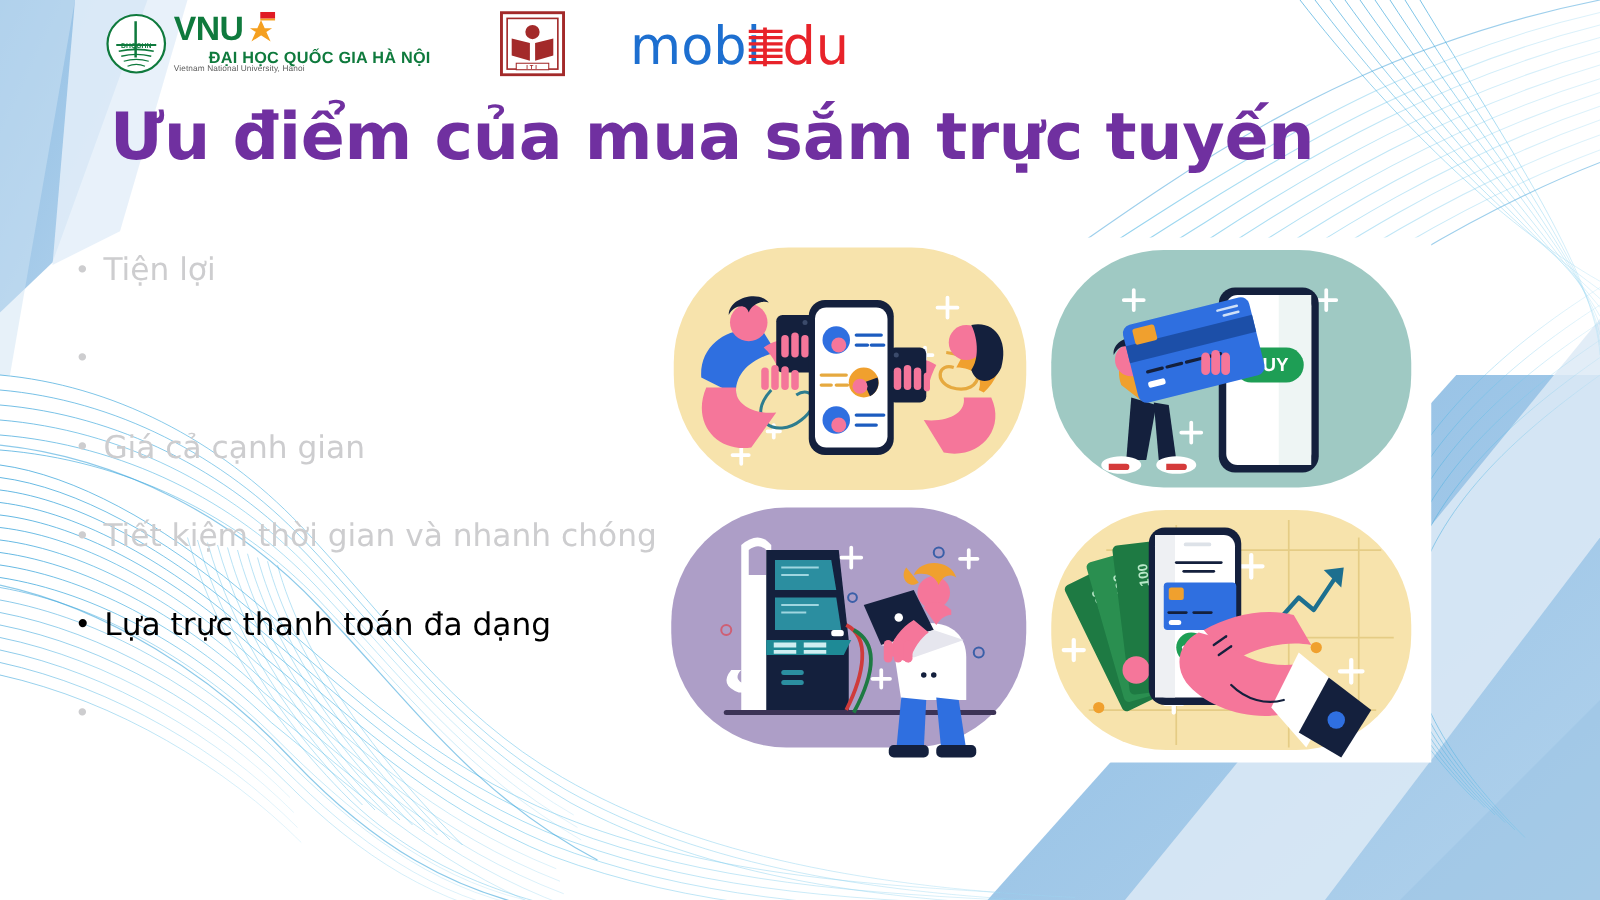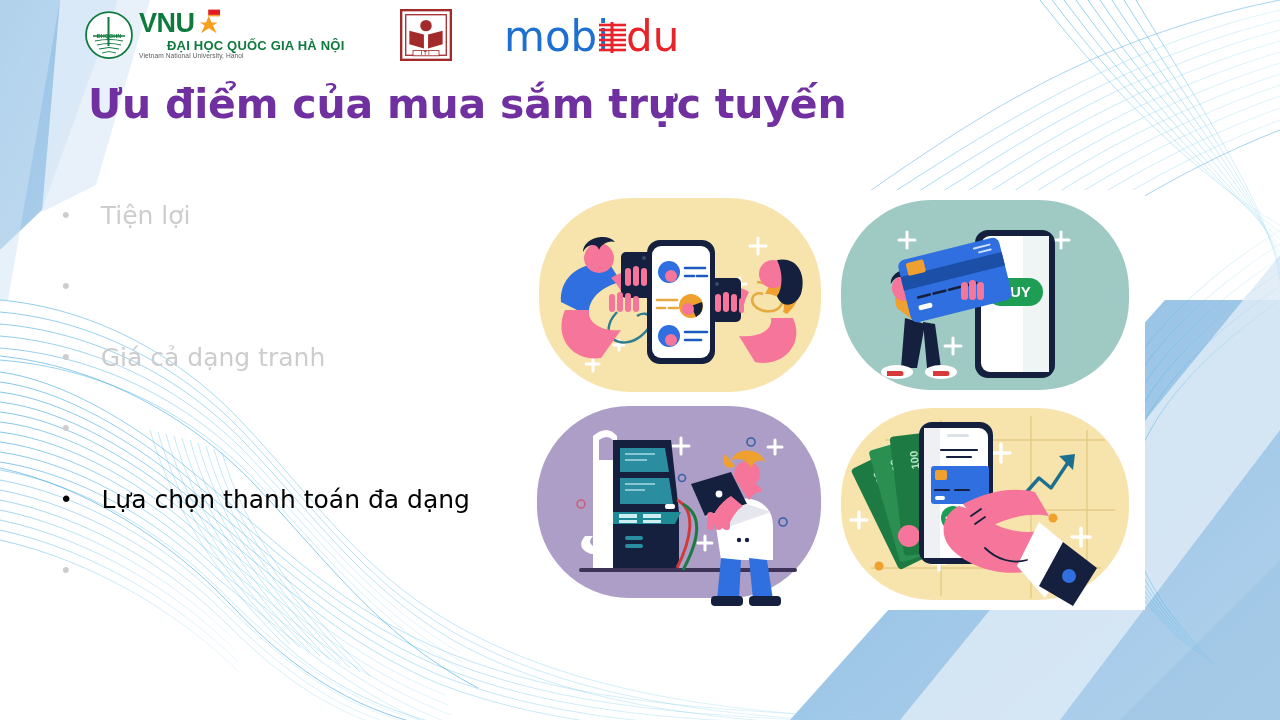--- a/index.html
+++ b/index.html
@@ -29,29 +29,29 @@
 
   .iti-logo{width:52px;height:52px;margin-left:56px;flex:none;}
 
   .mobiedu{margin-left:52px;display:flex;align-items:flex-end;height:56px;}
   .mobiedu svg{display:block;}
 
   
   .slide-title{
     position:absolute;left:88px;top:80px;
     font-family:"DejaVu Sans","Liberation Sans",sans-serif;
-    font-weight:bold;font-size:41px;color:#7030a0;
+    font-weight:bold;font-size:52px;color:#7030a0;
     letter-spacing:-0.2px;white-space:nowrap;z-index:30;
   }
 
   
   .bullets{position:absolute;left:62px;top:200px;width:470px;z-index:30;}
   .bullet{display:flex;align-items:flex-start;gap:13px;height:71px;}
   .bullet .dot{font-size:22px;line-height:30px;flex:none;}
-  .bullet .btxt{font-size:25px;line-height:31px;white-space:nowrap;font-family:"DejaVu Sans","Liberation Sans",sans-serif;margin-left:18px;}
+  .bullet .btxt{font-size:25px;line-height:31px;white-space:nowrap;font-family:"DejaVu Sans","Liberation Sans",sans-serif;}
   .bullet.dim .dot,.bullet.dim .btxt{color:#cdcdcf;}
   .bullet.active .dot,.bullet.active .btxt{color:#000000;}
   .bullet.active .dot{font-size:24px;}
 
   
   .art-panel{
     position:absolute;left:525px;top:190px;width:620px;height:420px;
     background:#ffffff;z-index:25;
     display:grid;grid-template-columns:1fr 1fr;grid-template-rows:1fr 1fr;
     gap:0;
@@ -248,30 +248,31 @@
       <span class="dot">•</span>
       <span class="btxt">Tiện lợi</span>
     </div>
 
     <div class="bullet dim">
       <span class="dot">•</span>
     </div>
 
     <div class="bullet dim">
       <span class="dot">•</span>
-      <span class="btxt">Giá cả dạng tranh</span>
+      <span class="btxt">Giá cả cạnh gian</span>
     </div>
 
     <div class="bullet dim">
       <span class="dot">•</span>
+      <span class="btxt">Tiết kiệm thời gian và nhanh chóng</span>
     </div>
 
     <div class="bullet active">
       <span class="dot">•</span>
-      <span class="btxt">Lựa chọn thanh toán đa dạng</span>
+      <span class="btxt">Lựa trực thanh toán đa dạng</span>
     </div>
 
     <div class="bullet dim">
       <span class="dot">•</span>
     </div>
   </div>
 
   <div class="art-panel">
 
     <div class="art-cell">

